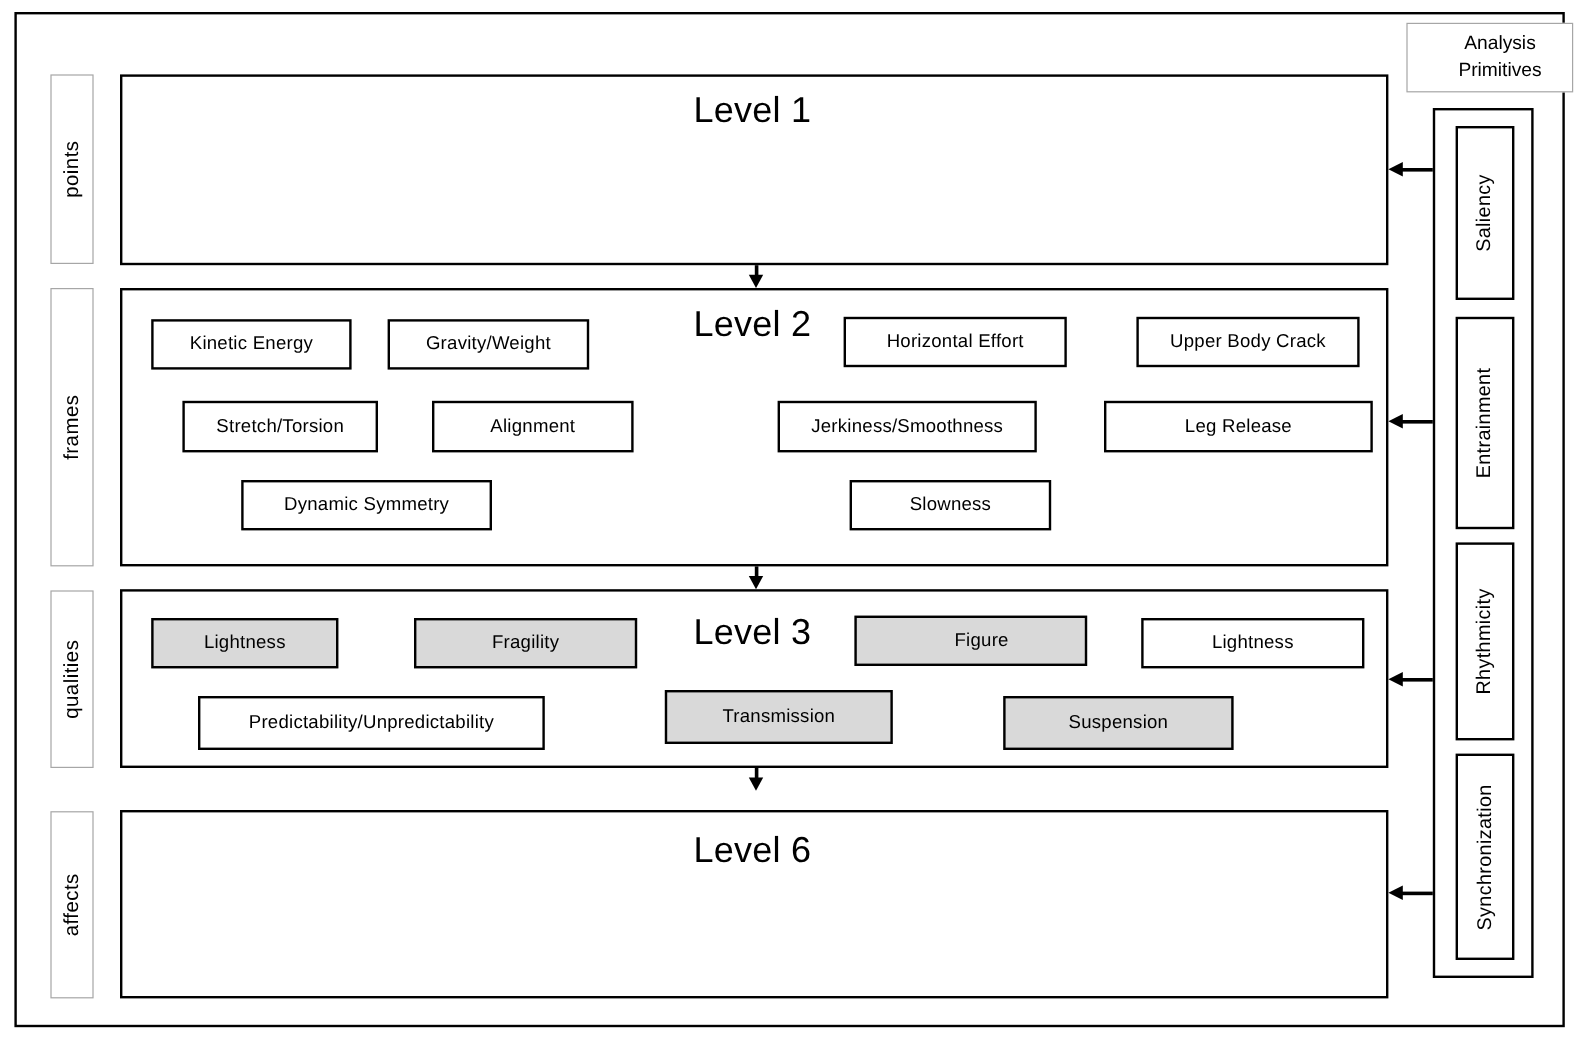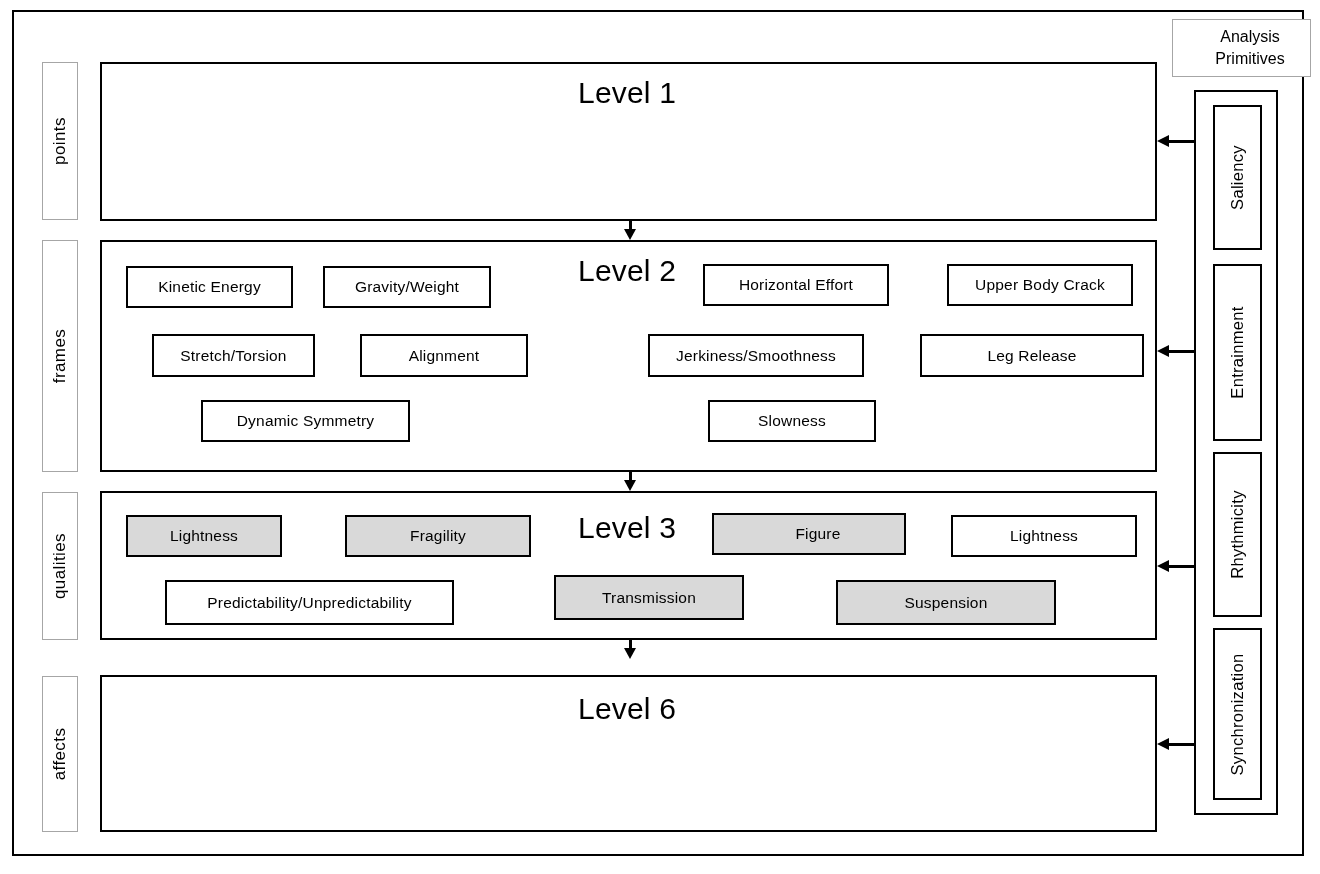--- a/index.html
+++ b/index.html
@@ -249,21 +249,21 @@
   <div class="node" style="left:951px; top:515px; width:186px; height:42px;">
     <span>Lightness</span>
   </div>
 
   <div class="node" style="left:165px; top:580px; width:289px; height:45px;">
     <span>Predictability/Unpredictability</span>
   </div>
   <div class="node shaded" style="left:554px; top:575px; width:190px; height:45px;">
     <span>Transmission</span>
   </div>
-  <div class="node shaded" style="left:836px; top:580px; width:220px; height:45px;">
+  <div class="node shaded" style="left:836px; top:580px; width:192px; height:45px;">
     <span>Suspension</span>
   </div>
 
   <div class="down-arrow" style="left:624px; top:640px; height:19px;">
     <div class="shaft" style="height:10px;"></div>
     <div class="head" style="top:8px;"></div>
   </div>
 
   <div class="level-panel" style="left:100px; top:675px; width:1057px; height:157px;">
   </div>

